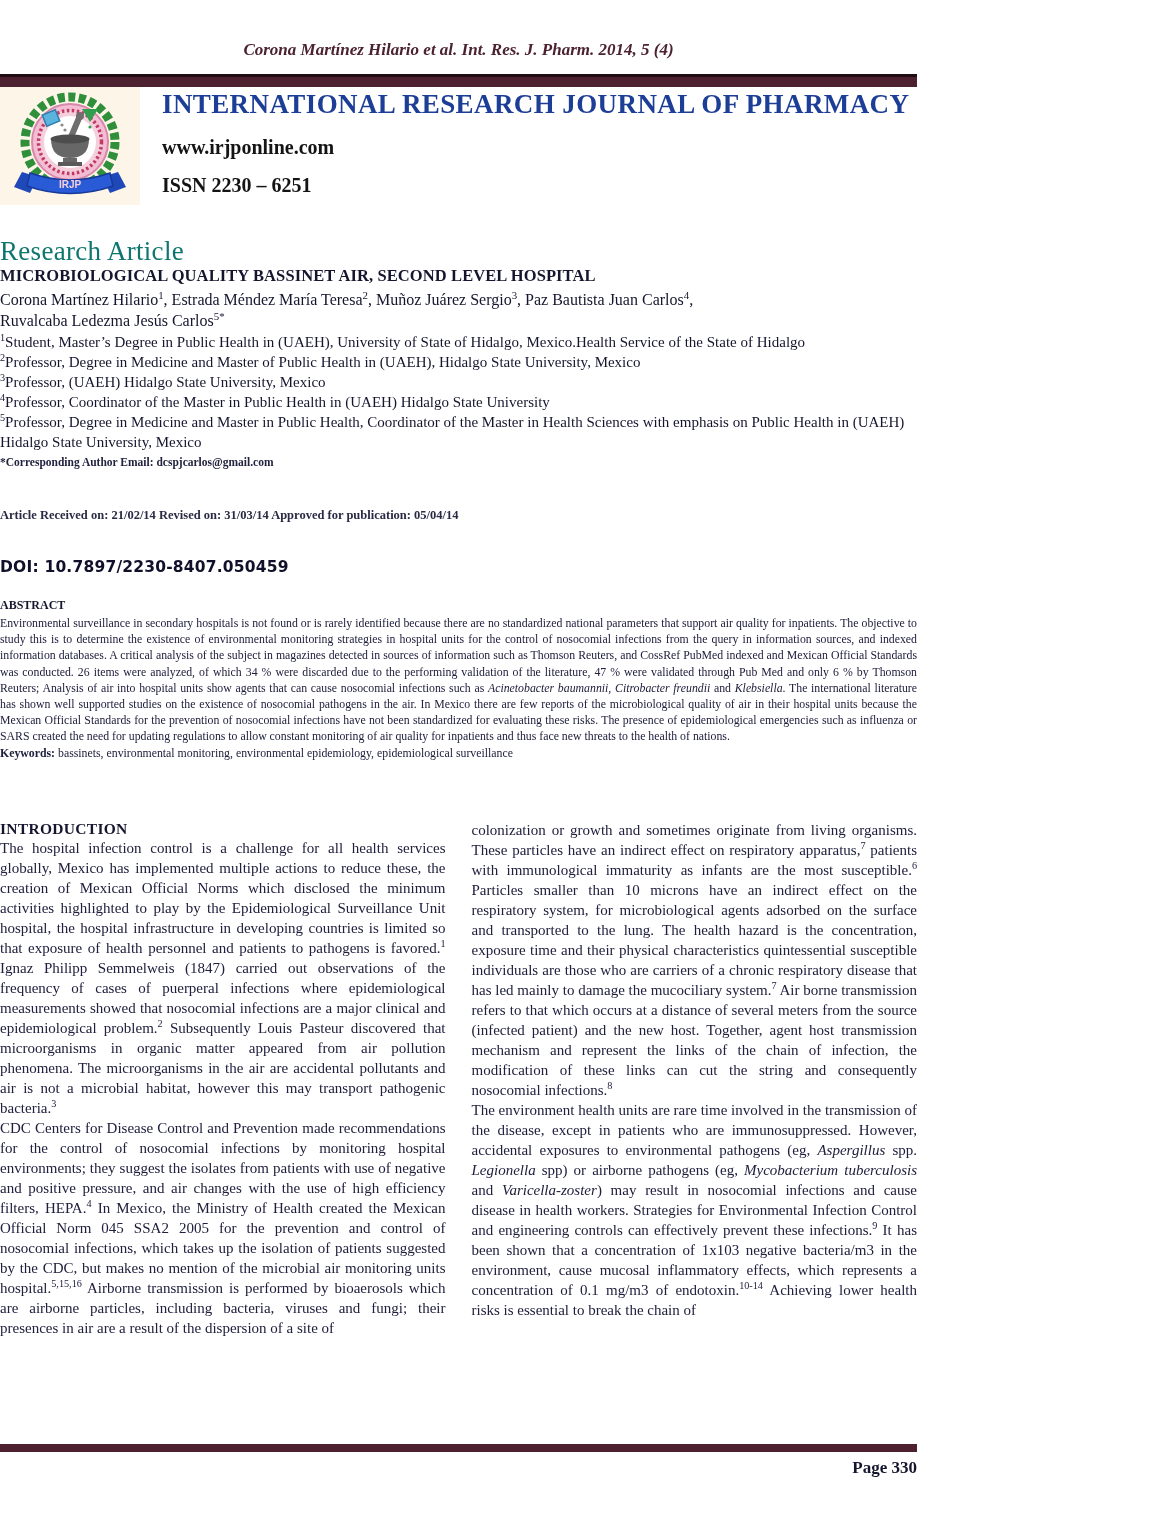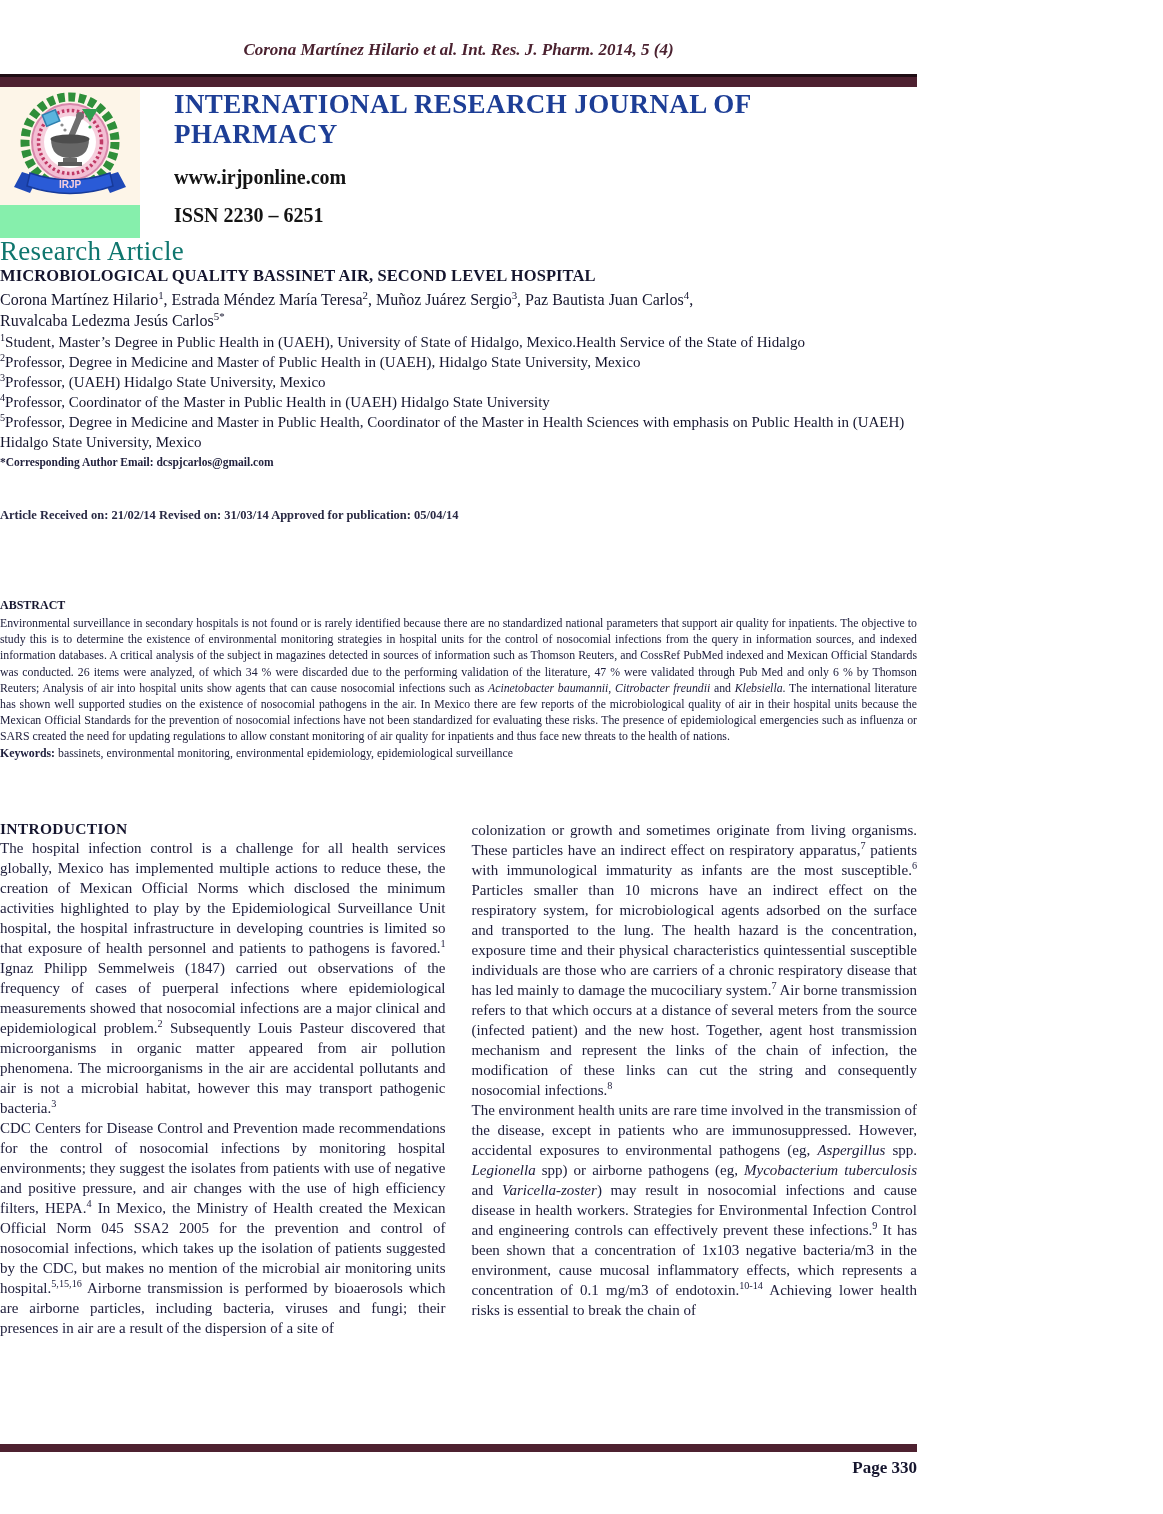--- a/index.html
+++ b/index.html
@@ -12,22 +12,22 @@
 
   .running-head {
     top:40px; text-align:center; font-size:17px; font-weight:bold; font-style:italic;
     color:#4b2230;
   }
   .top-rule {
     top:74px; height:13px; background:#4e2130; border-top:3px solid #1f0d14;
   }
 
   .masthead { top:87px; display:flex; align-items:flex-start; }
-  .logo-box { width:140px; height:151px; background:#86efac; flex:0 0 auto; }
-  .masthead-text { margin-left:34px; padding-top:2px; }
+  .logo-box { width:140px; height:118px; background:#ef4444; flex:0 0 auto; }
+  .masthead-text { margin-left:22px; padding-top:2px; }
   .journal-title {
     font-size:27px; font-weight:bold; color:#1d3e96; letter-spacing:0.4px; line-height:30px;
   }
   .journal-url { margin-top:17px; font-size:20px; font-weight:bold; color:#141414; }
   .journal-issn { margin-top:15px; font-size:20px; font-weight:bold; color:#141414; }
 
   .research-article { top:236px; font-size:27px; color:#0f766e; letter-spacing:0.3px; }
 
   .title-block { top:266px; color:#15152e; }
   .article-title { font-size:16.5px; font-weight:bold; letter-spacing:0.1px; }
@@ -119,20 +119,21 @@
       <div><sup>2</sup>Professor, Degree in Medicine and Master of Public Health in (UAEH), Hidalgo State University, Mexico</div>
       <div><sup>3</sup>Professor, (UAEH) Hidalgo State University, Mexico</div>
       <div><sup>4</sup>Professor, Coordinator of the Master in Public Health in (UAEH) Hidalgo State University</div>
       <div><sup>5</sup>Professor, Degree in Medicine and Master in Public Health, Coordinator of the Master in Health Sciences with emphasis on Public Health in (UAEH) Hidalgo State University, Mexico</div>
     </div>
     <div class="corresponding">*Corresponding Author Email: dcspjcarlos@gmail.com</div>
   </div>
 
   <div class="content dates abs">Article Received on: 21/02/14 Revised on: 31/03/14 Approved for publication: 05/04/14</div>
 
+  <div class="content doi abs">DOI: 10.7897/2230-8407.050459</div>
 
   <div class="content abstract abs">
     <div class="abstract-heading">ABSTRACT</div>
     <div class="abstract-body">Environmental surveillance in secondary hospitals is not found or is rarely identified because there are no standardized national parameters that support air quality for inpatients. The objective to study this is to determine the existence of environmental monitoring strategies in hospital units for the control of nosocomial infections from the query in information sources, and indexed information databases. A critical analysis of the subject in magazines detected in sources of information such as Thomson Reuters, and CossRef PubMed indexed and Mexican Official Standards was conducted. 26 items were analyzed, of which 34 % were discarded due to the performing validation of the literature, 47 % were validated through Pub Med and only 6 % by Thomson Reuters; Analysis of air into hospital units show agents that can cause nosocomial infections such as <i>Acinetobacter baumannii</i>, <i>Citrobacter freundii</i> and <i>Klebsiella</i>. The international literature has shown well supported studies on the existence of nosocomial pathogens in the air. In Mexico there are few reports of the microbiological quality of air in their hospital units because the Mexican Official Standards for the prevention of nosocomial infections have not been standardized for evaluating these risks. The presence of epidemiological emergencies such as influenza or SARS created the need for updating regulations to allow constant monitoring of air quality for inpatients and thus face new threats to the health of nations.</div>
     <div class="keywords"><b>Keywords:</b><span> bassinets, environmental monitoring, environmental epidemiology, epidemiological surveillance</span></div>
   </div>
 
   <div class="content columns abs">
     <div class="col">
       <div class="intro-heading">INTRODUCTION</div>

